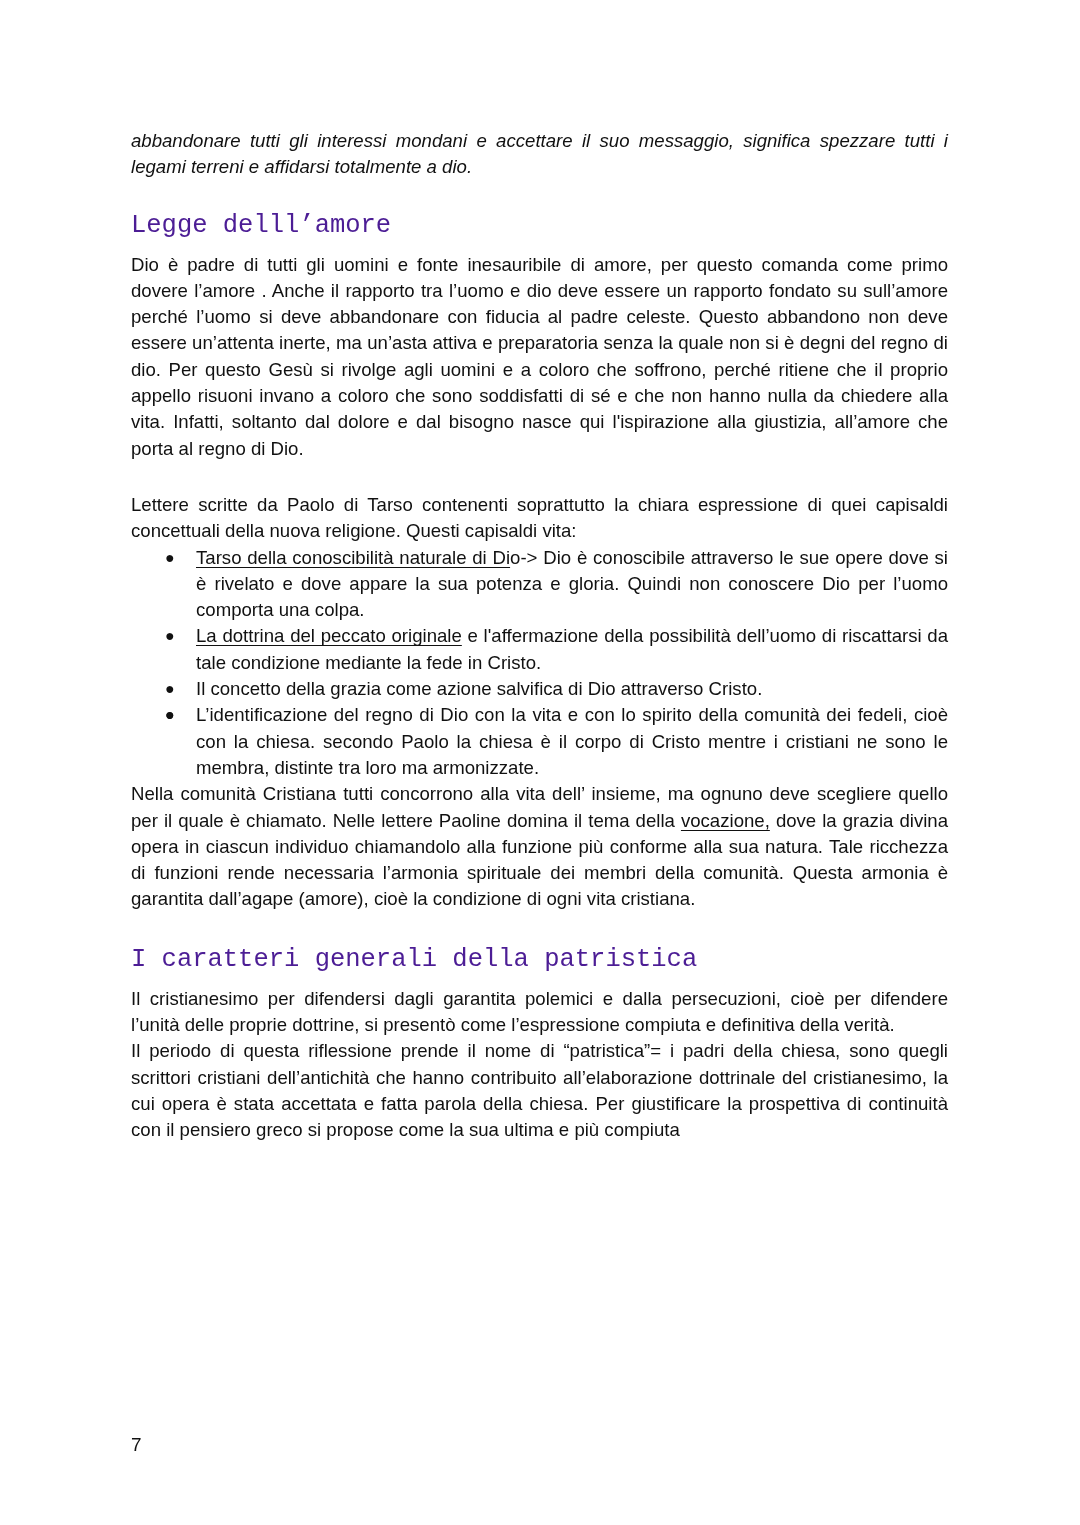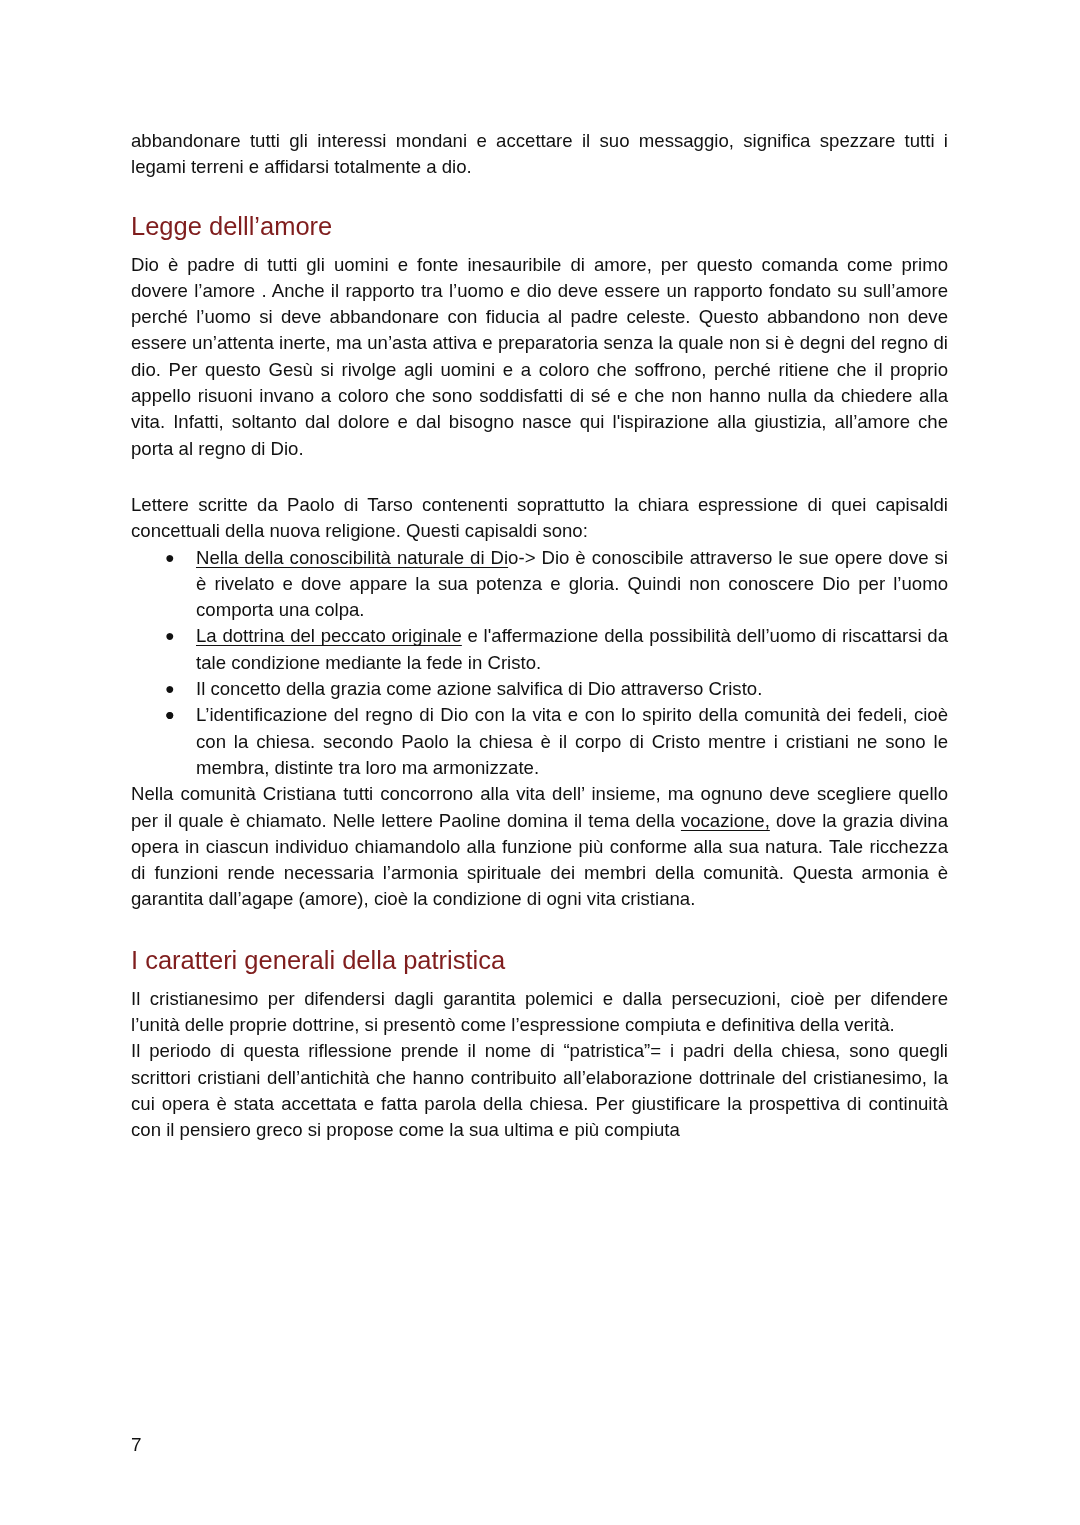--- a/index.html
+++ b/index.html
@@ -22,27 +22,29 @@
       width: 817px;
     }
     p {
       margin: 0;
       font-size: 18.6px;
       line-height: 26.3px;
       text-align: justify;
     }
     .first-para {
       margin-bottom: 28px;
+      font-style: italic;
     }
     h2 {
       margin: 12px 0 9px 0;
       font-weight: normal;
       font-size: 25.5px;
       line-height: 34px;
-      color: #7f1d1d;
+      color: #4c1d95;
+      font-family: Liberation Mono, monospace;
     }
     .section {
       margin-bottom: 30px;
     }
     ul {
       margin: 0;
       padding: 0 0 0 65px;
       list-style: none;
     }
     li {
@@ -76,25 +78,25 @@
 <div class="page">
 
   <p class="first-para">abbandonare tutti gli interessi mondani e accettare il suo messaggio, significa spezzare tutti i legami terreni e affidarsi totalmente a dio.</p>
 
   <div class="section">
     <h2>Legge delll’amore</h2>
     <p>Dio è padre di tutti gli uomini e fonte inesauribile di amore, per questo comanda come primo dovere l’amore . Anche il rapporto tra l’uomo e dio deve essere un rapporto fondato su sull’amore perché l’uomo si deve abbandonare con fiducia al padre celeste. Questo abbandono non deve essere un’attenta inerte, ma un’asta attiva e preparatoria senza la quale non si è degni del regno di dio. Per questo Gesù si rivolge agli uomini e a coloro che soffrono, perché ritiene che il proprio appello risuoni invano a coloro che sono soddisfatti di sé e che non hanno nulla da chiedere alla vita. Infatti, soltanto dal dolore e dal bisogno nasce qui l'ispirazione alla giustizia, all’amore che porta al regno di Dio.</p>
   </div>
 
   <div class="section">
-    <p>Lettere scritte da Paolo di Tarso contenenti soprattutto la chiara espressione di quei capisaldi concettuali della nuova religione. Questi capisaldi sono:</p>
+    <p>Lettere scritte da Paolo di Tarso contenenti soprattutto la chiara espressione di quei capisaldi concettuali della nuova religione. Questi capisaldi vita:</p>
     <ul>
       <li>
         <span class="bullet">●</span>
-        <span class="u">Nella della conoscibilità naturale di Di</span><span>o-&gt; Dio è conoscibile attraverso le sue opere dove si è rivelato e dove appare la sua potenza e gloria. Quindi non conoscere Dio per l’uomo comporta una colpa.</span>
+        <span class="u">Tarso della conoscibilità naturale di Di</span><span>o-&gt; Dio è conoscibile attraverso le sue opere dove si è rivelato e dove appare la sua potenza e gloria. Quindi non conoscere Dio per l’uomo comporta una colpa.</span>
       </li>
       <li>
         <span class="bullet">●</span>
         <span class="u">La dottrina del peccato originale</span><span> e l'affermazione della possibilità dell’uomo di riscattarsi da tale condizione mediante la fede in Cristo.</span>
       </li>
       <li>
         <span class="bullet">●</span>
         <span>Il concetto della grazia come azione salvifica di Dio attraverso Cristo.</span>
       </li>
       <li>

